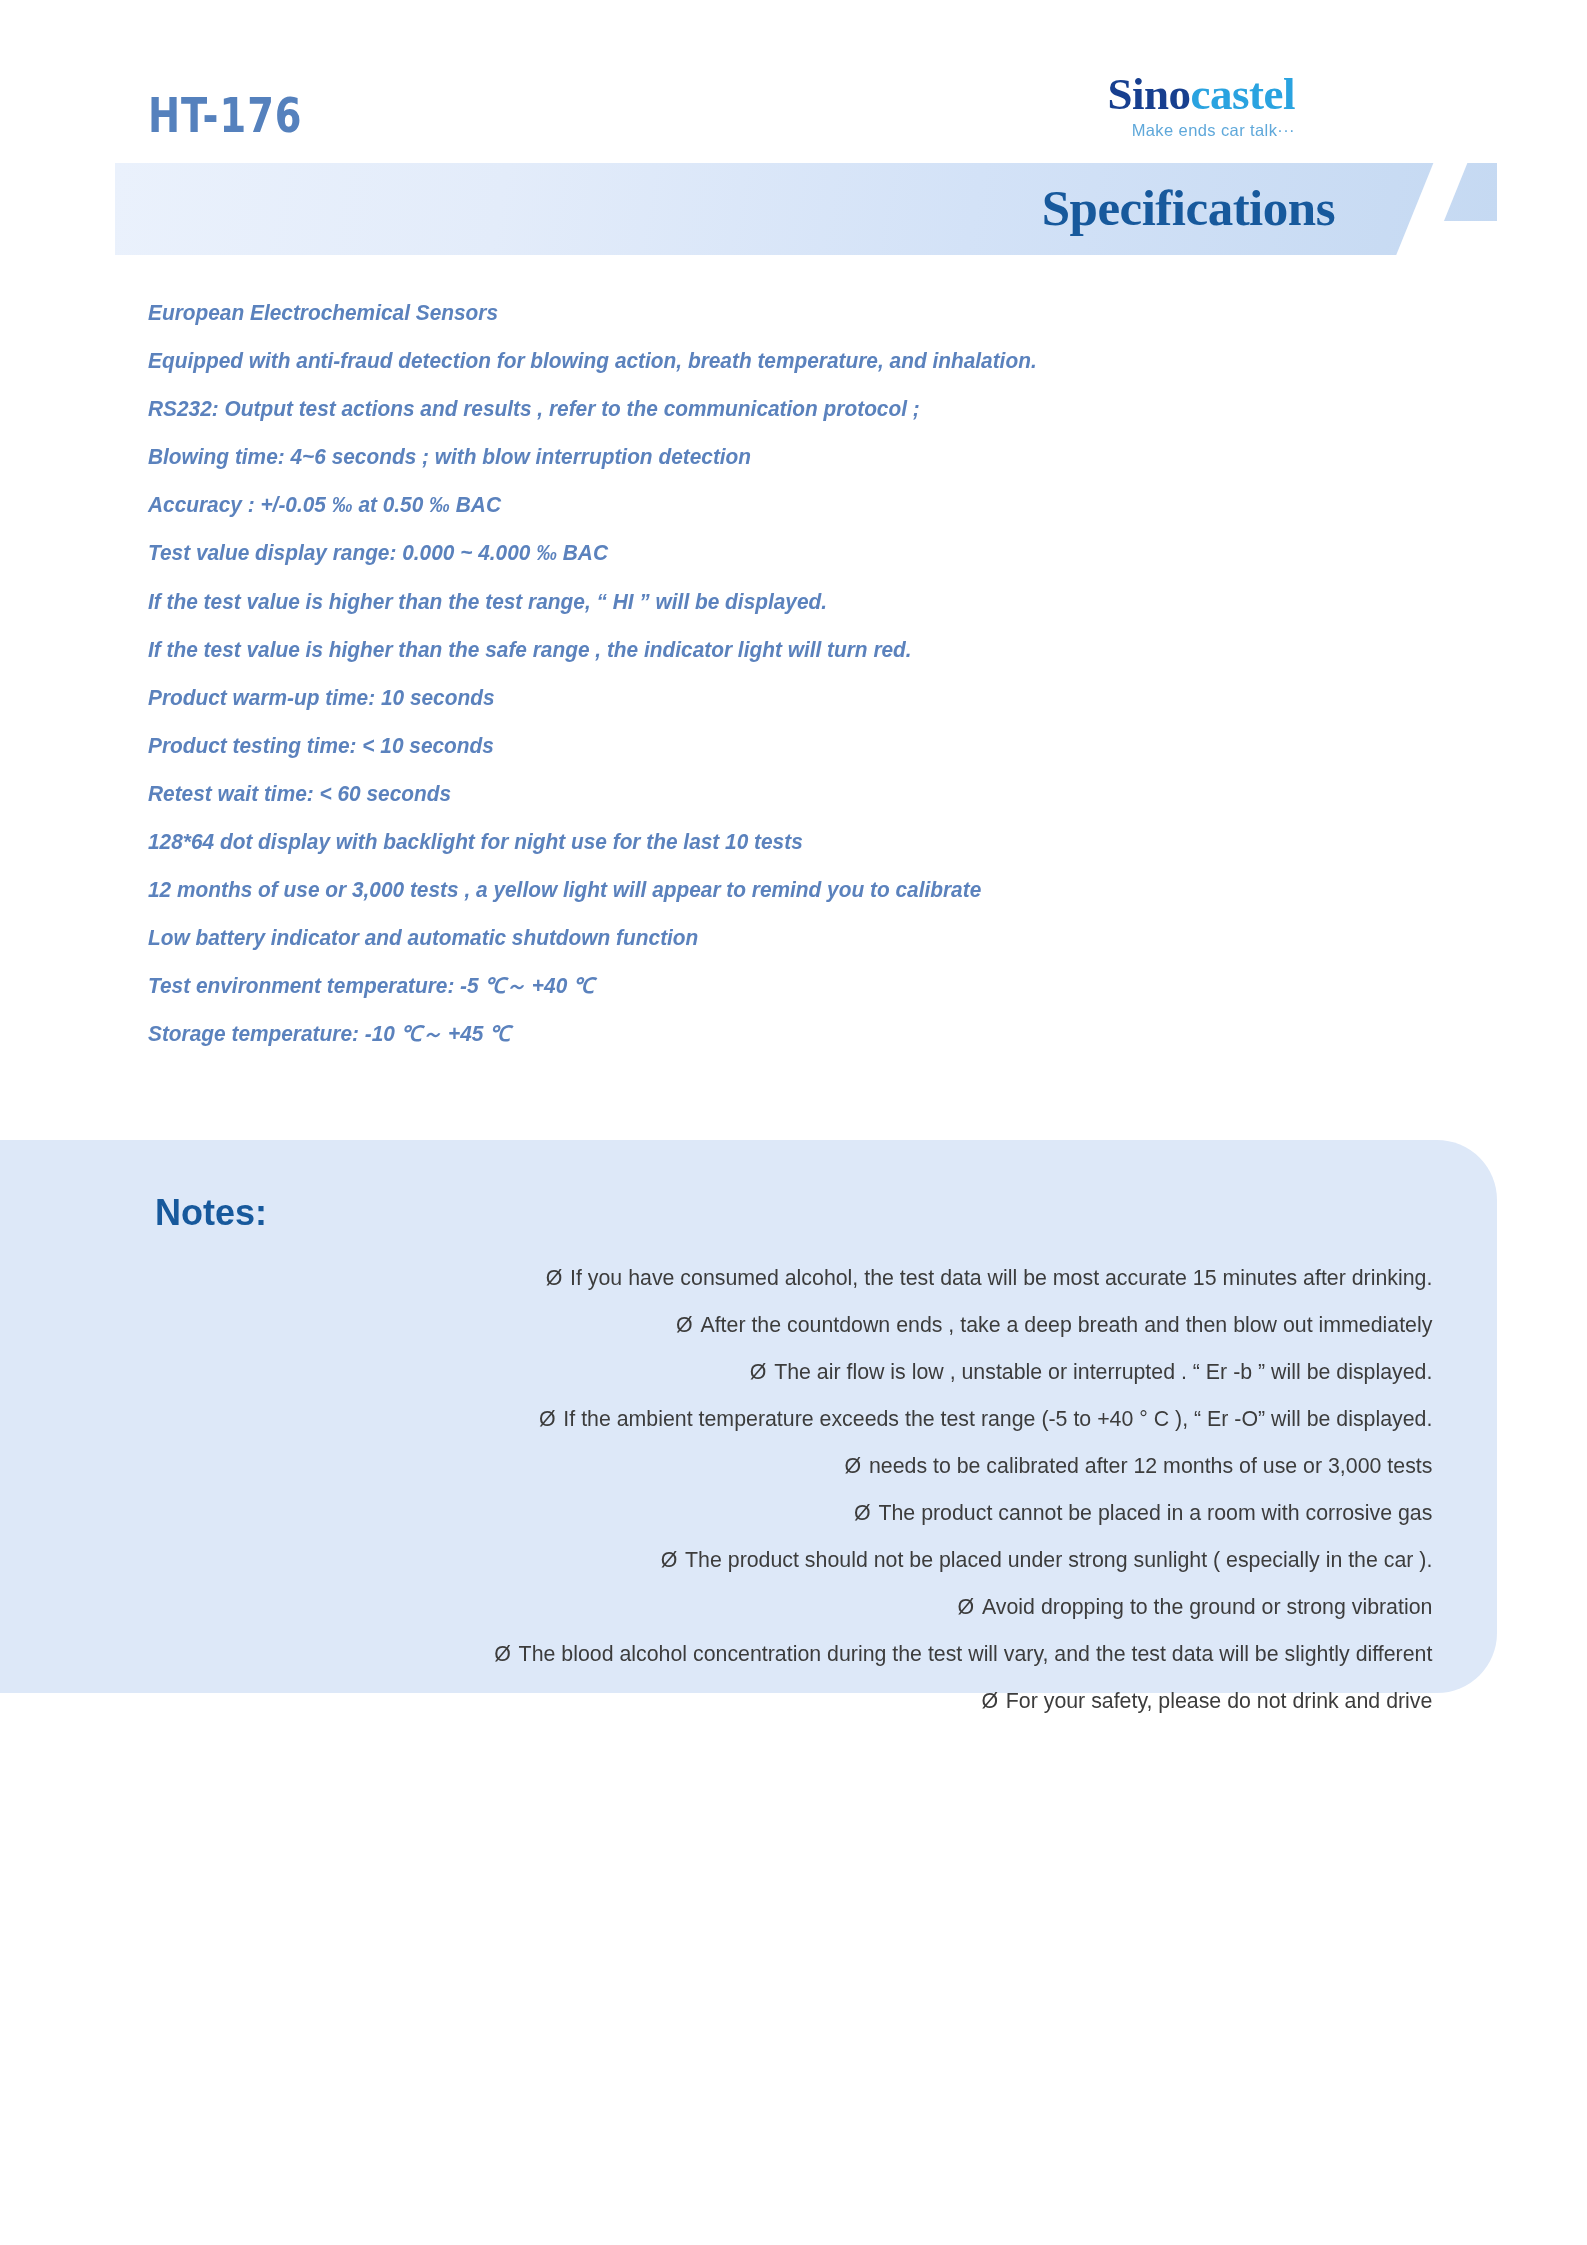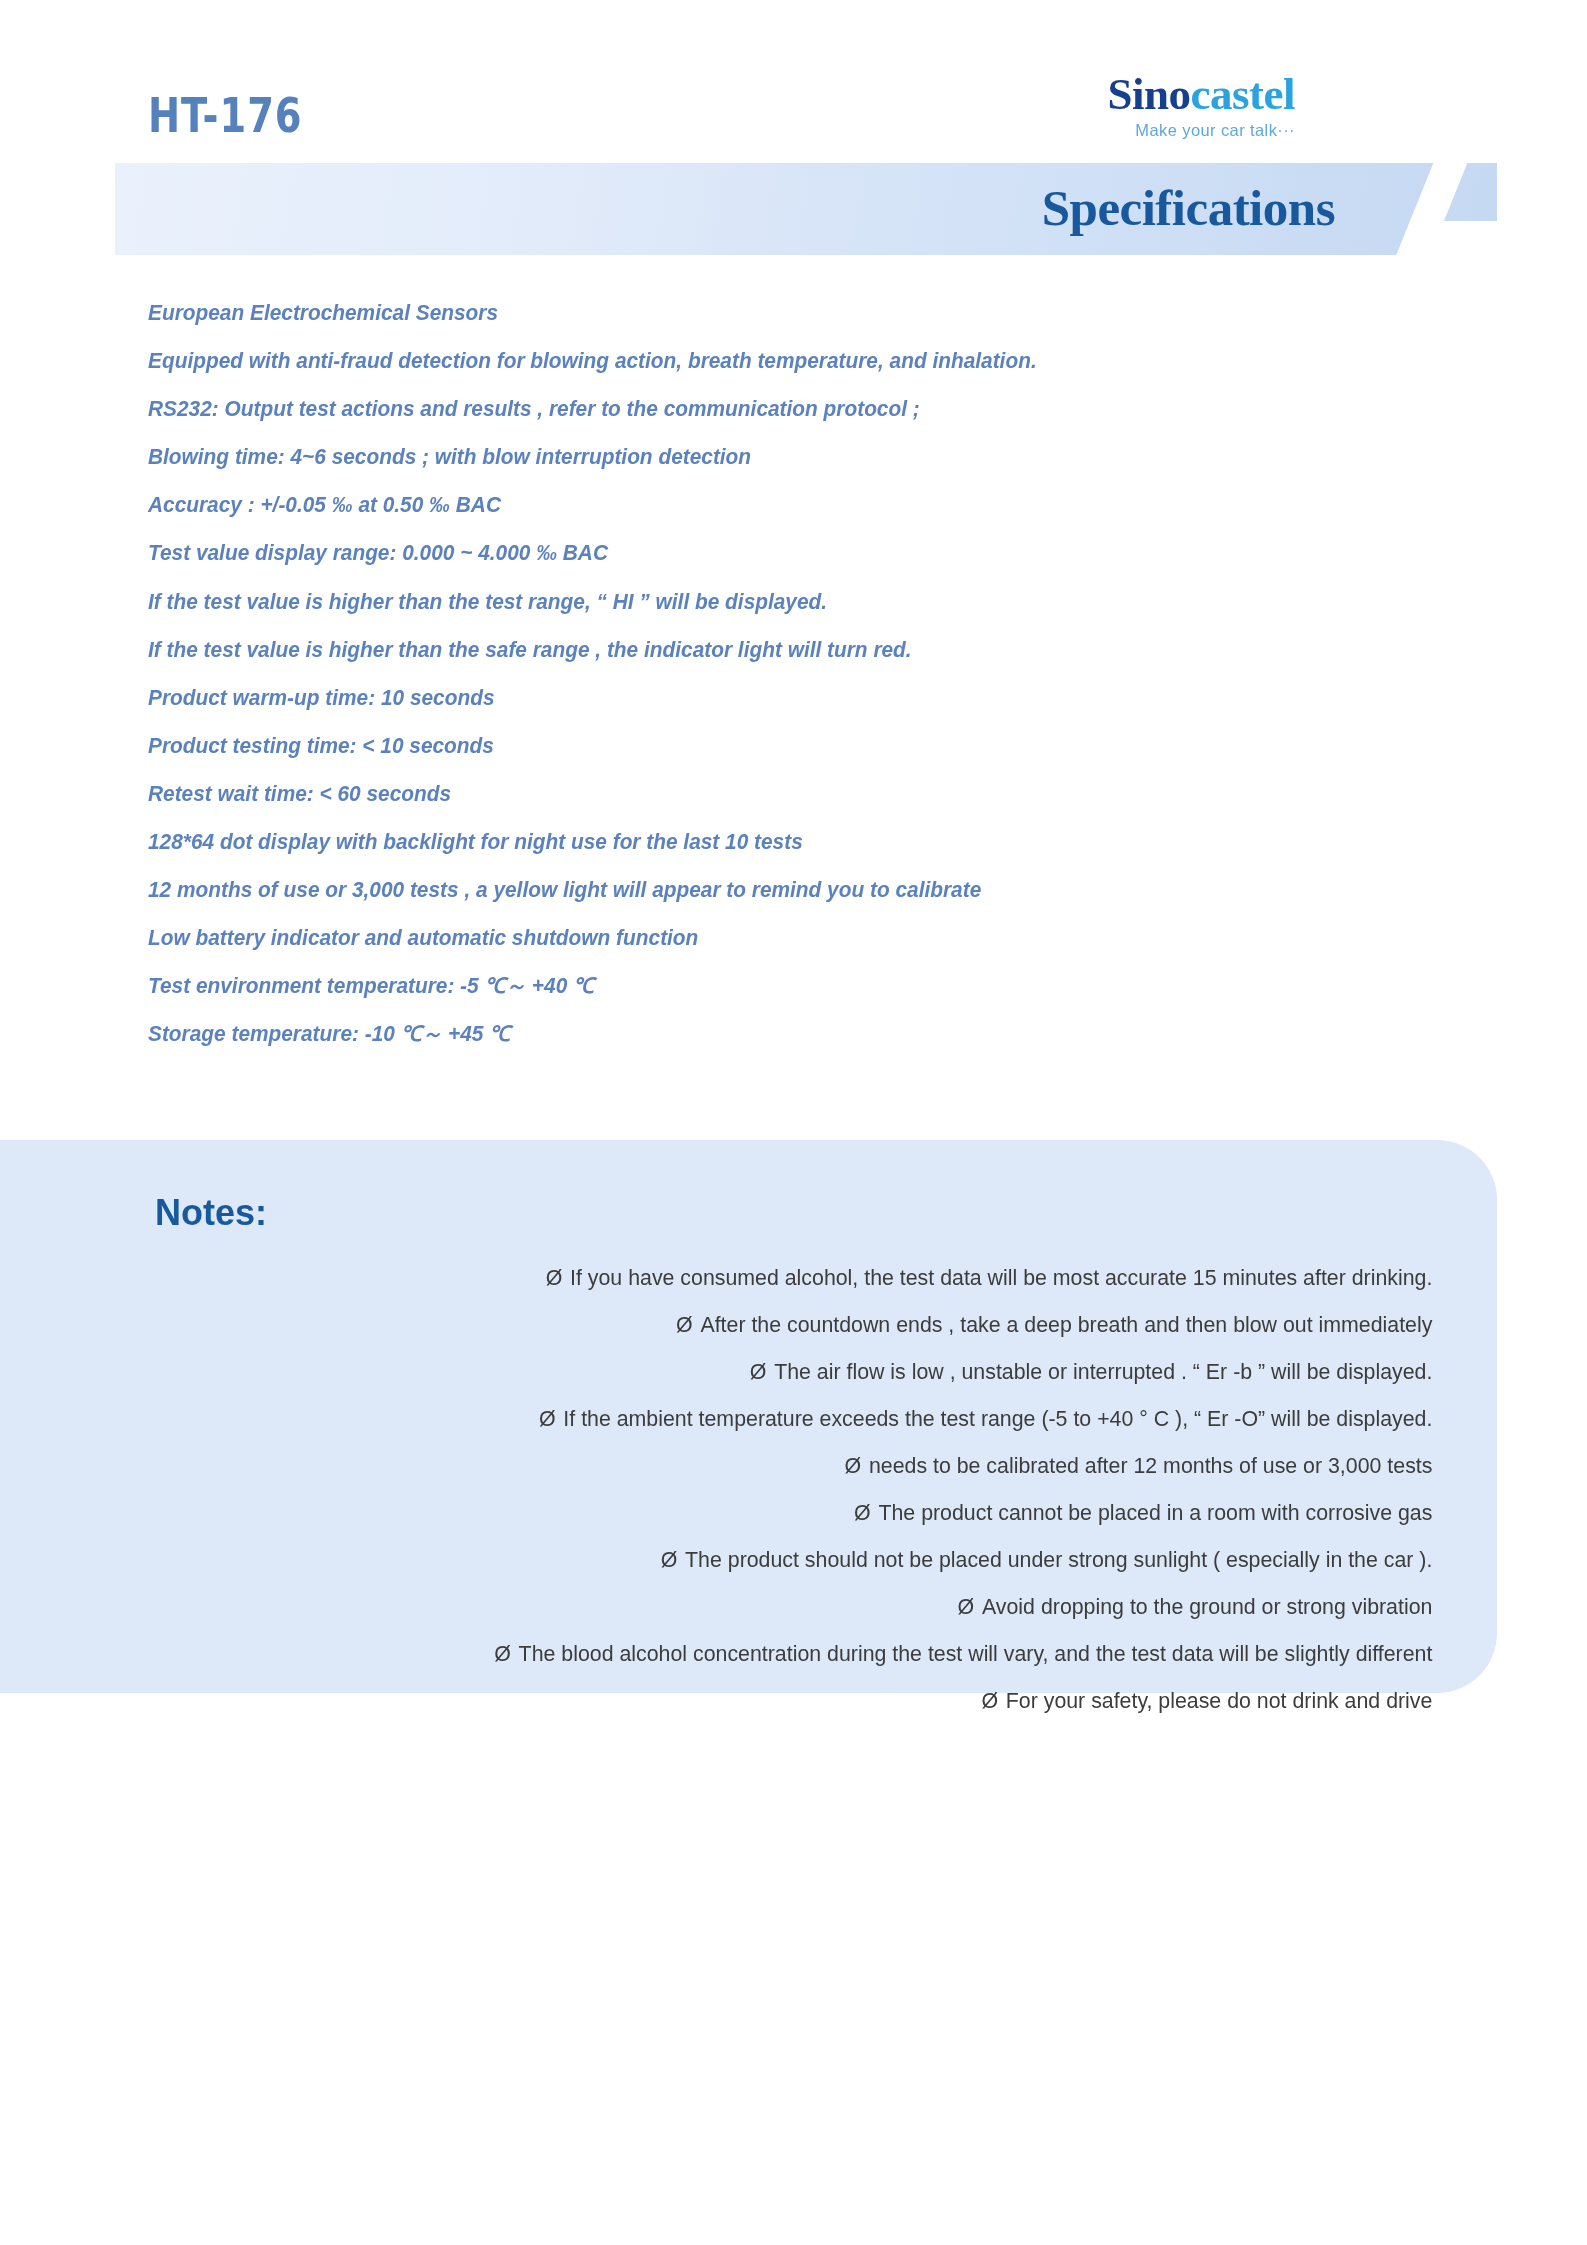--- a/index.html
+++ b/index.html
@@ -165,21 +165,21 @@
   }
 </style>
 </head>
 <body>
 
 <div class="header-row">
   <div class="model-name">HT-176</div>
 
   <div class="brand-logo">
     <div class="brand-word"><span class="brand-sino">Sino</span><span class="brand-castel">castel</span></div>
-    <div class="brand-tagline">Make your car talk···</div>
+    <div class="brand-tagline">Make ends car talk···</div>
   </div>
 </div>
 
 <div class="spec-banner">
   <div class="banner-slash"></div>
   <div class="banner-slash-2"></div>
   <div class="spec-banner-title">Specifications</div>
 </div>
 
 <div class="spec-list">

